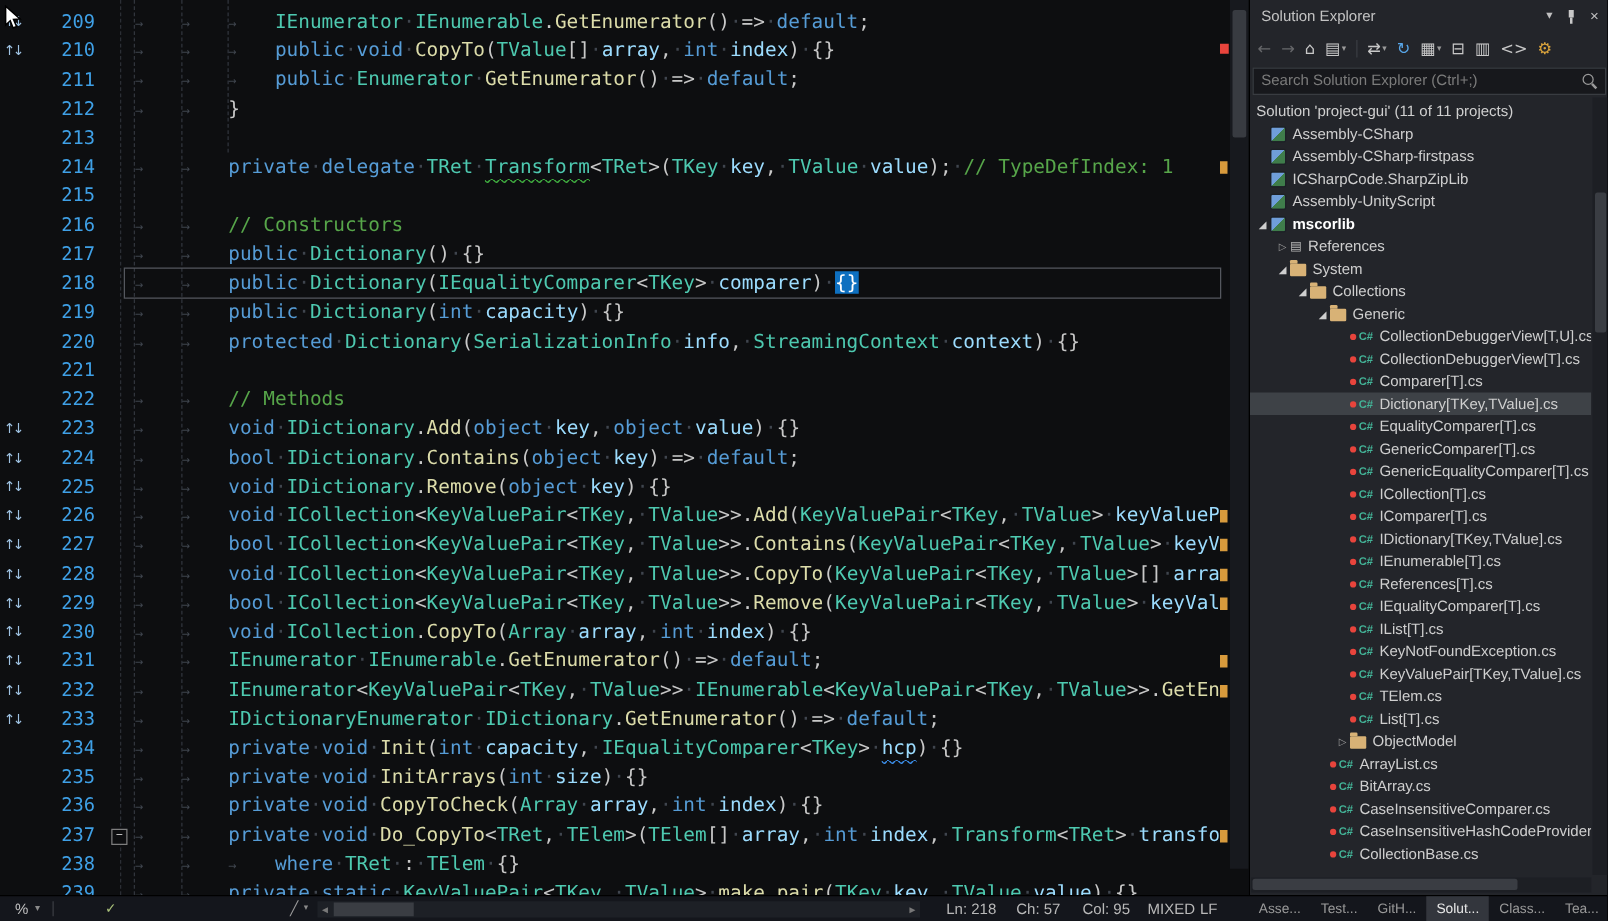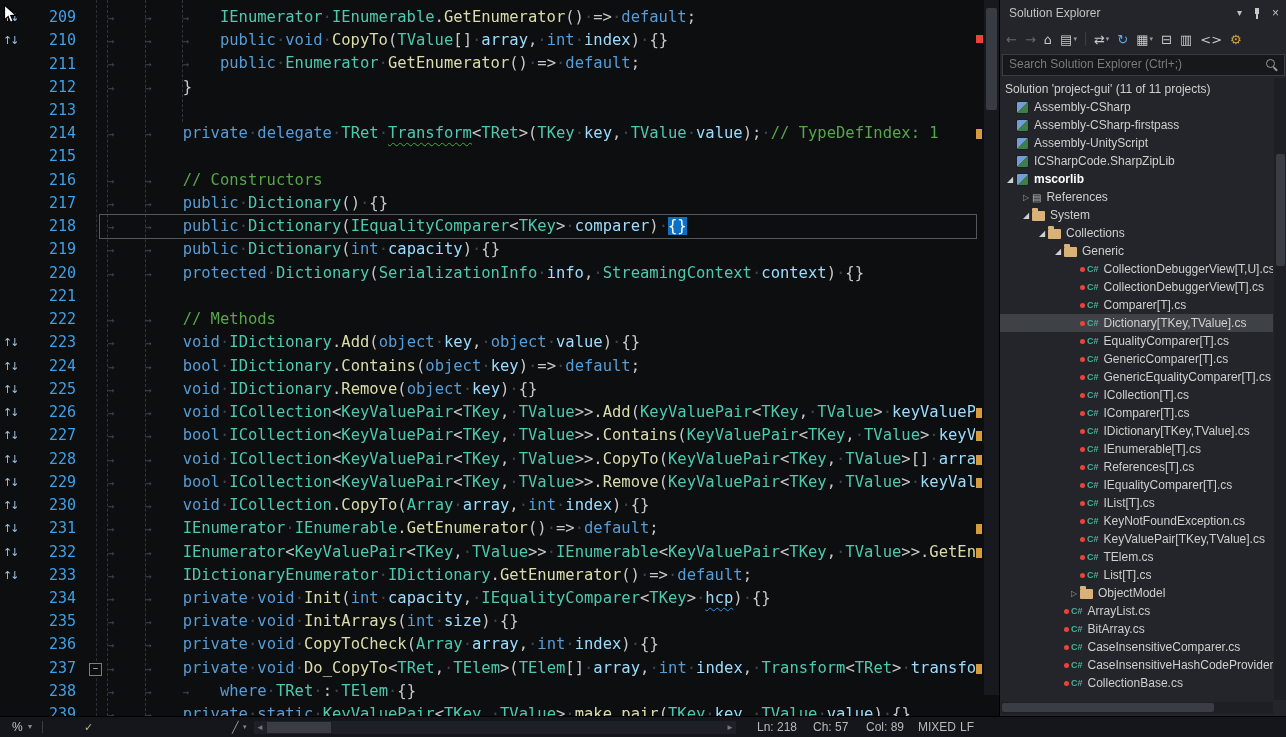--- a/index.html
+++ b/index.html
@@ -305,26 +305,26 @@
           <span class="tlabel">Assembly-CSharp</span>
         </div>
         <div class="trow" style="padding-left: 4px;">
           <span class="arrow"></span>
           <span class="ico ico-proj"></span>
           <span class="tlabel">Assembly-CSharp-firstpass</span>
         </div>
         <div class="trow" style="padding-left: 4px;">
           <span class="arrow"></span>
           <span class="ico ico-proj"></span>
+          <span class="tlabel">ICSharpCode.SharpZipLib</span>
+        </div>
+        <div class="trow" style="padding-left: 4px;">
+          <span class="arrow"></span>
+          <span class="ico ico-proj"></span>
           <span class="tlabel">Assembly-UnityScript</span>
-        </div>
-        <div class="trow" style="padding-left: 4px;">
-          <span class="arrow"></span>
-          <span class="ico ico-proj"></span>
-          <span class="tlabel">ICSharpCode.SharpZipLib</span>
         </div>
         <div class="trow" style="padding-left: 4px;">
           <span class="arrow open">◢</span>
           <span class="ico ico-proj"></span>
           <span class="tlabel bold">mscorlib</span>
         </div>
         <div class="trow" style="padding-left: 20px;">
           <span class="arrow">▷</span>
           <span class="ico ico-ref">▤</span>
           <span class="tlabel">References</span>
@@ -550,21 +550,29 @@
     <span class="sit health">No issues found</span>
     <span class="sit broom">╱</span>
     <span class="sit bcaret">▾</span>
     <span class="hscroll">
       <span class="harrow l">◄</span>
       <span class="hthumb"></span>
       <span class="harrow r">►</span>
     </span>
     <span class="sit sf-ln">Ln: 218</span>
     <span class="sit sf-ch">Ch: 57</span>
-    <span class="sit sf-col">Col: 89</span>
+    <span class="sit sf-col">Col: 95</span>
     <span class="sit sf-mix">MIXED</span>
     <span class="sit sf-eol">LF</span>
+    <span id="tabs">
+        <span class="wtab">Asse...</span>
+        <span class="wtab">Test...</span>
+        <span class="wtab">GitH...</span>
+        <span class="wtab active">Solut...</span>
+        <span class="wtab">Class...</span>
+        <span class="wtab">Tea...</span>
+      </span>
   </div>
 
   <svg class="cursor-svg" width="15" height="21" viewBox="0 0 15 21">
     <path d="M1.5 1 L1.5 16 L5.2 12.6 L7.5 18.4 L10.2 17.2 L7.8 11.6 L13 11.2 Z" fill="#ffffff" stroke="#000000" stroke-width="1.2"></path>
   </svg>
 </div>
 
 </body></html>

